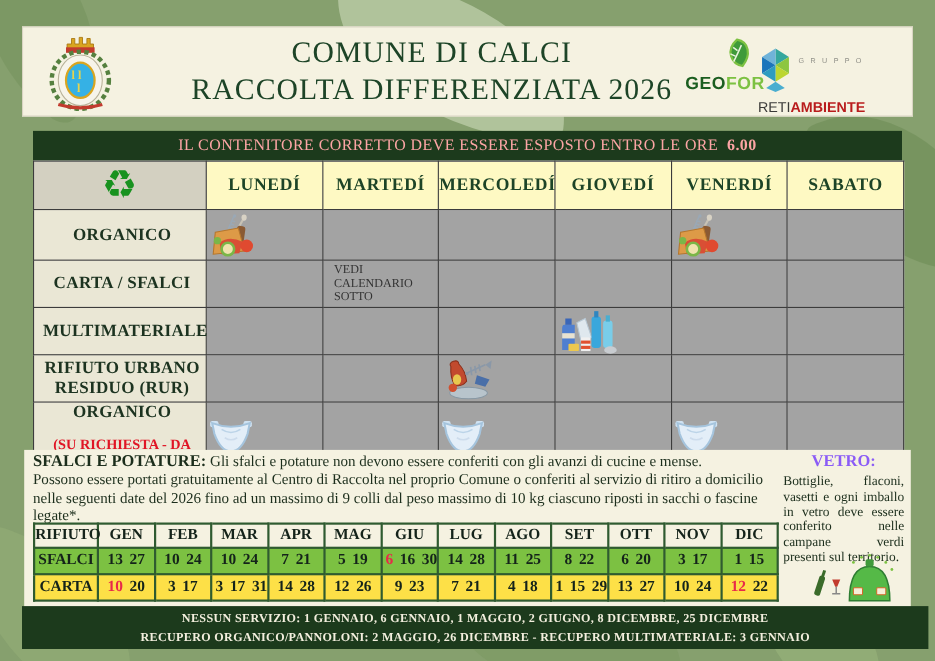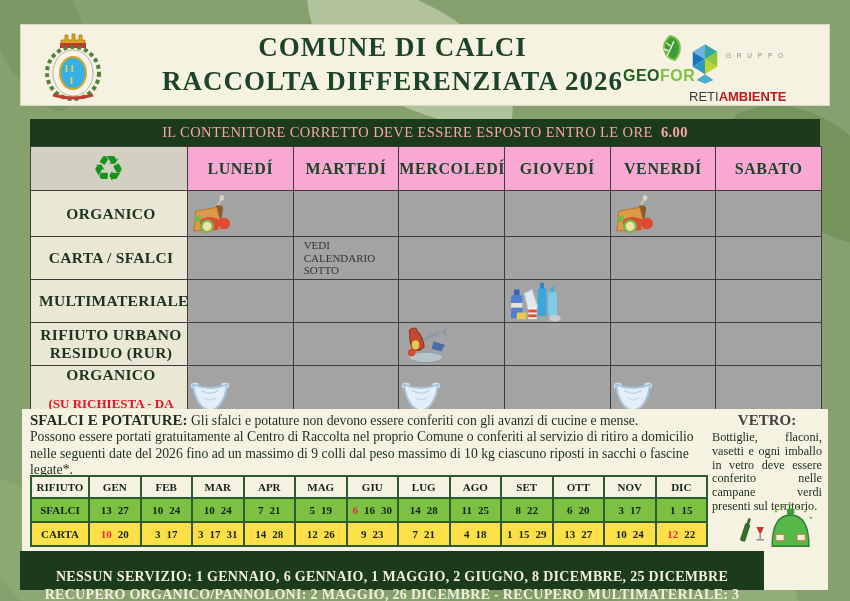--- a/index.html
+++ b/index.html
@@ -10,80 +10,80 @@
   .leaf.l2{left:-45px;top:-35px;width:160px;height:115px;background:rgba(116,146,92,.55);transform:rotate(40deg);}
   .leaf.l3{right:-35px;top:85px;width:125px;height:180px;background:rgba(108,138,84,.55);transform:rotate(-24deg);}
   .leaf.l4{left:-35px;bottom:-25px;width:170px;height:125px;background:rgba(150,176,120,.5);transform:rotate(20deg);}
   .leaf.l5{left:420px;bottom:-35px;width:190px;height:115px;background:rgba(122,152,96,.5);transform:rotate(-14deg);}
   .leaf.l6{right:30px;bottom:-30px;width:150px;height:105px;background:rgba(160,186,128,.45);transform:rotate(28deg);}
 
   .panel{position:absolute;background:#f5f2e1;}
   
   #header-panel{left:20px;top:24px;width:810px;height:82px;border:1px solid #d9d5c3;box-sizing:border-box;}
   #crest{position:absolute;left:16px;top:4px;}
-  #title{position:absolute;left:120px;right:185px;top:5px;text-align:center;color:#1d4427;font-weight:bold;}
+  #title{position:absolute;left:120px;right:185px;top:5px;text-align:center;color:#1d4427;font-weight:normal;}
   #title .tl{font-size:27px;line-height:34px;letter-spacing:1px;white-space:nowrap;}
   #geofor{position:absolute;right:144px;top:9px;width:62px;text-align:right;font-family:"Liberation Sans",sans-serif;}
   #geofor .gt{font-size:16px;font-weight:800;letter-spacing:.5px;line-height:15px;}
   #geofor .g1{color:#1b5e20;} #geofor .g2{color:#7cc142;}
   #reti{position:absolute;right:8px;top:15px;width:132px;font-family:"Liberation Sans",sans-serif;}
   #reti .mark{float:left;margin-right:5px;}
   #reti .txt{padding-top:12px;}
   #reti .gruppo{font-size:6.5px;color:#909088;letter-spacing:2px;line-height:8px;}
   #reti .rname{font-size:13px;color:#3a3a38;line-height:14px;}
   #reti .rname b{color:#b91c1c;font-weight:800;}
 
   
   #banner{position:absolute;left:30px;top:119px;width:790px;height:27px;background:#1c3a1c;
           color:#fca5a5;text-align:center;font-size:14.5px;line-height:27px;letter-spacing:.4px;}
 
   
   #calendar-wrap{position:absolute;left:30px;top:146px;width:792px;}
   #calendar-table{border-collapse:collapse;width:792px;table-layout:fixed;background:#fff;}
   #calendar-table th,#calendar-table td{border:1px solid #3c3c3c;padding:0;}
-  #calendar-table thead th{height:43px;background:#f9a8d4;color:#1d4427;font-size:16px;font-weight:600;letter-spacing:.6px;}
+  #calendar-table thead th{height:43px;background:#fef9c3;color:#1d4427;font-size:16px;font-weight:600;letter-spacing:.6px;}
   #calendar-table thead th.corner{background:#d3d0c1;}
   .recycle{color:#18921f;font-size:36px;line-height:1;font-family:"DejaVu Sans",sans-serif;font-weight:bold;}
   #calendar-table tbody th{background:#eae7d5;text-align:center;padding:0 4px 0 8px;font-size:15.5px;
       color:#1c3320;font-weight:600;height:42px;letter-spacing:.3px;}
   #calendar-table tbody td{background:#a3a3a3;text-align:left;vertical-align:middle;height:42px;}
   #calendar-table tbody tr:nth-child(1) td,#calendar-table tbody tr:nth-child(1) th{height:45px;}
   #calendar-table tbody tr:nth-child(5) td,#calendar-table tbody tr:nth-child(5) th{height:41px;}
   .sub{color:#e01525;font-size:13px;font-weight:bold;line-height:9.5px;margin-top:15px;letter-spacing:0;}
   .cellnote{font-size:11px;color:#333;line-height:12.5px;padding:0 10px;}
   .cellicon svg{vertical-align:middle;}
 
   
   #bottom-panel{left:22px;top:409px;width:806px;height:181px;}
   #sfalci{position:absolute;left:8px;top:3px;width:676px;color:#1c2e1c;}
   #sfalci p{margin:0;font-size:13.7px;line-height:16.3px;}
   #sfalci .h{font-size:15px;font-weight:bold;}
   .rednote{color:#e01525;font-weight:bold;}
   #vetro{position:absolute;left:690px;top:3px;width:110px;color:#1c2e1c;}
-  #vetro h3{margin:0;text-align:center;font-size:15px;color:#404040;font-weight:bold;}
+  #vetro h3{margin:0;text-align:center;font-size:15px;color:#8b5cf6;font-weight:bold;}
   #vetro p{margin:2px 0 0;font-size:12.2px;line-height:13.8px;text-align:justify;}
   #vetro-art{position:absolute;left:706px;top:94px;}
 
   
   #months-wrap{position:absolute;left:8px;top:66px;width:678px;}
   #months-table{border-collapse:collapse;width:678px;table-layout:fixed;}
   #months-table th,#months-table td{border:2px solid #2f5b30;padding:0;text-align:center;
-      font-size:11px;font-weight:bold;color:#14231a;}
+      font-size:14px;font-weight:bold;color:#14231a;}
   #months-table col.rcol{width:58px;}
   #months-table thead th{height:20px;background:#f5f2e1;}
   #months-table tbody tr{height:24px;}
   tr.row-green th,tr.row-green td{background:#7cc142;}
   tr.row-blue th,tr.row-blue td{background:#fde047;}
   .num{margin:0 3px;}
   .num.red{color:#e8294a;}
 
   
-  #footer{position:absolute;left:20px;top:551px;width:744px;height:39px;background:#1c3a1c;
-      color:#f2eedd;text-align:center;font-weight:bold;font-size:14px;line-height:18px;
-      letter-spacing:.3px;box-sizing:border-box;padding-top:17px;}
+  #footer{position:absolute;left:20px;top:551px;width:824px;height:39px;background:#1c3a1c;
+      color:#f2eedd;text-align:center;font-weight:bold;font-size:11px;line-height:18px;
+      letter-spacing:.3px;box-sizing:border-box;padding-top:2px;}
 </style>
 </head>
 <body>
 
 <div class="page">
   <div class="leaf l1"></div>
   <div class="leaf l2"></div>
   <div class="leaf l3"></div>
   <div class="leaf l4"></div>
   <div class="leaf l5"></div>

